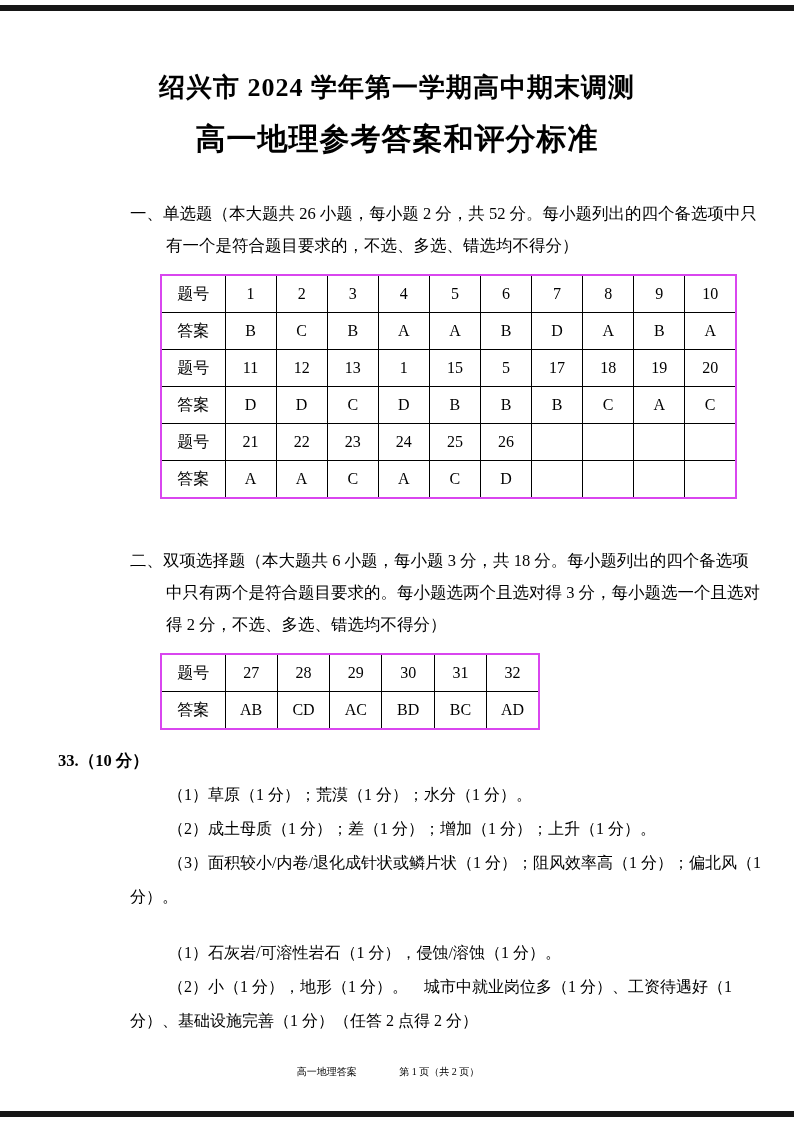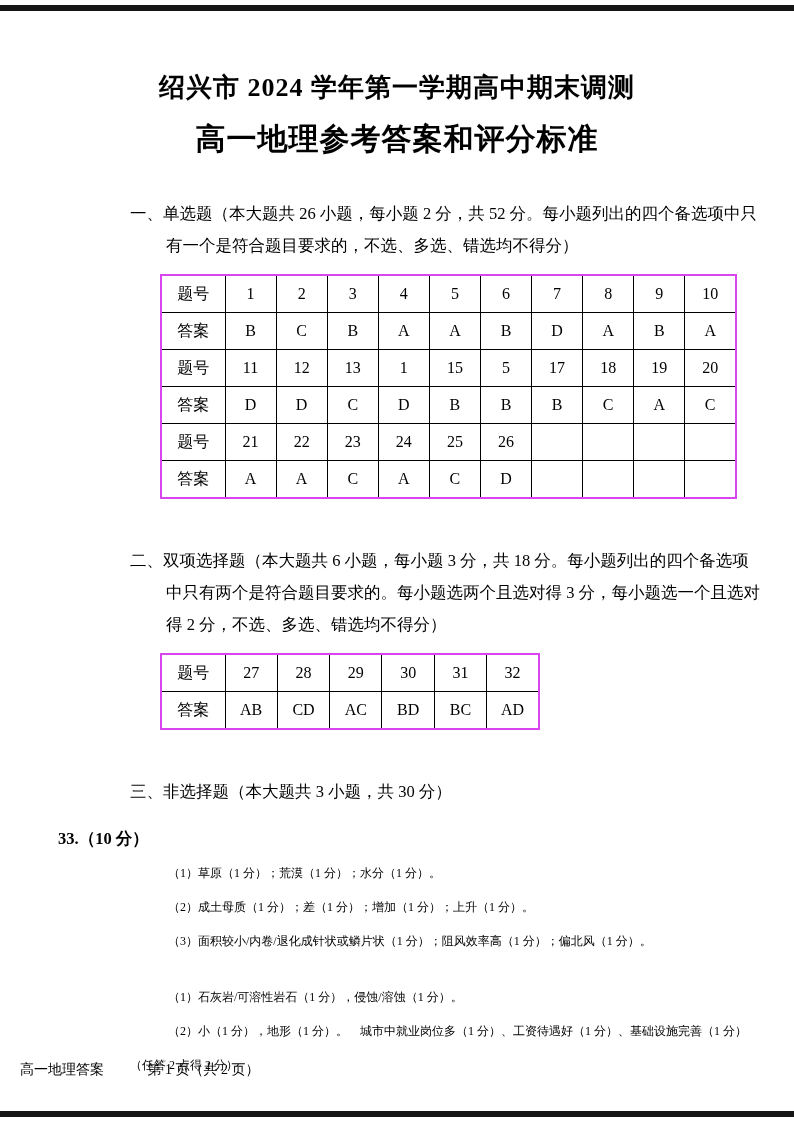--- a/index.html
+++ b/index.html
@@ -60,30 +60,30 @@
 
   .q-heading {
     margin:24px 30px 0 58px;
     font-size:16.5px; font-weight:bold;
     line-height:34px;
   }
   .q-heading.first { margin-top:14px; }
   .answer-item {
     margin:0 28px 0 130px;
     text-indent:38px;
-    font-size:12px;
+    font-size:16px;
     line-height:34px;
   }
   .spacer-34 { height:22px; }
 
   .footer {
     position:absolute;
     left:0; right:18px; bottom:44px;
-    text-align:left;
-    font-size:14px;
+    text-align:center;
+    font-size:10px;
   }
   .footer .part { margin:0 20px; }
 </style>
 </head>
 <body>
 
 <div class="page">
 
   <div class="scan-bar top"></div>
 
@@ -215,21 +215,20 @@
           <td>AB</td>
           <td>CD</td>
           <td>AC</td>
           <td>BD</td>
           <td>BC</td>
           <td>AD</td>
         </tr>
       </tbody>
   </table>
 
-  <p class="section-heading tight"><span>三、</span><span>非选择题（本大题共 3 小题，共 30 分）</span></p>
 
   <p class="q-heading first">33.（10 分）</p>
   <p class="answer-item">（1）草原（1 分）；荒漠（1 分）；水分（1 分）。</p>
   <p class="answer-item">（2）成土母质（1 分）；差（1 分）；增加（1 分）；上升（1 分）。</p>
   <p class="answer-item">（3）面积较小/内卷/退化成针状或鳞片状（1 分）；阻风效率高（1 分）；偏北风（1 分）。</p>
 
   <div class="spacer-34"></div>
 
   <p class="answer-item">（1）石灰岩/可溶性岩石（1 分），侵蚀/溶蚀（1 分）。</p>
   <p class="answer-item">（2）小（1 分），地形（1 分）。　城市中就业岗位多（1 分）、工资待遇好（1 分）、基础设施完善（1 分）（任答 2 点得 2 分）</p>

